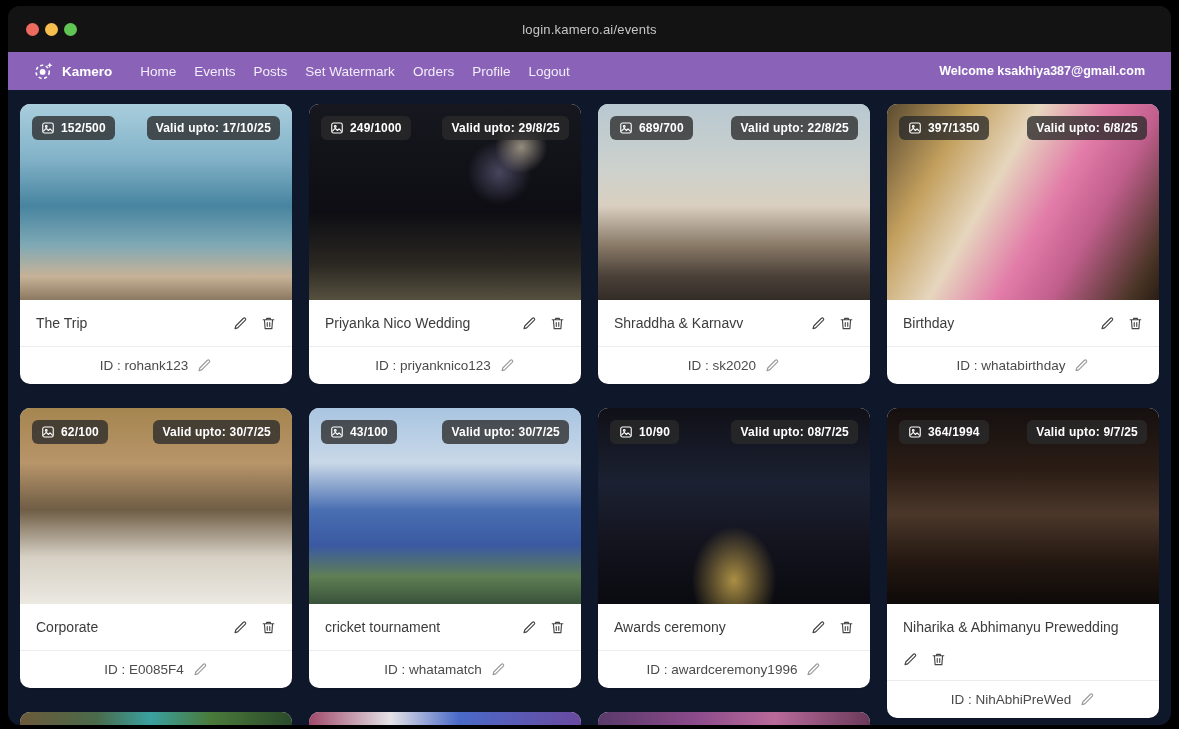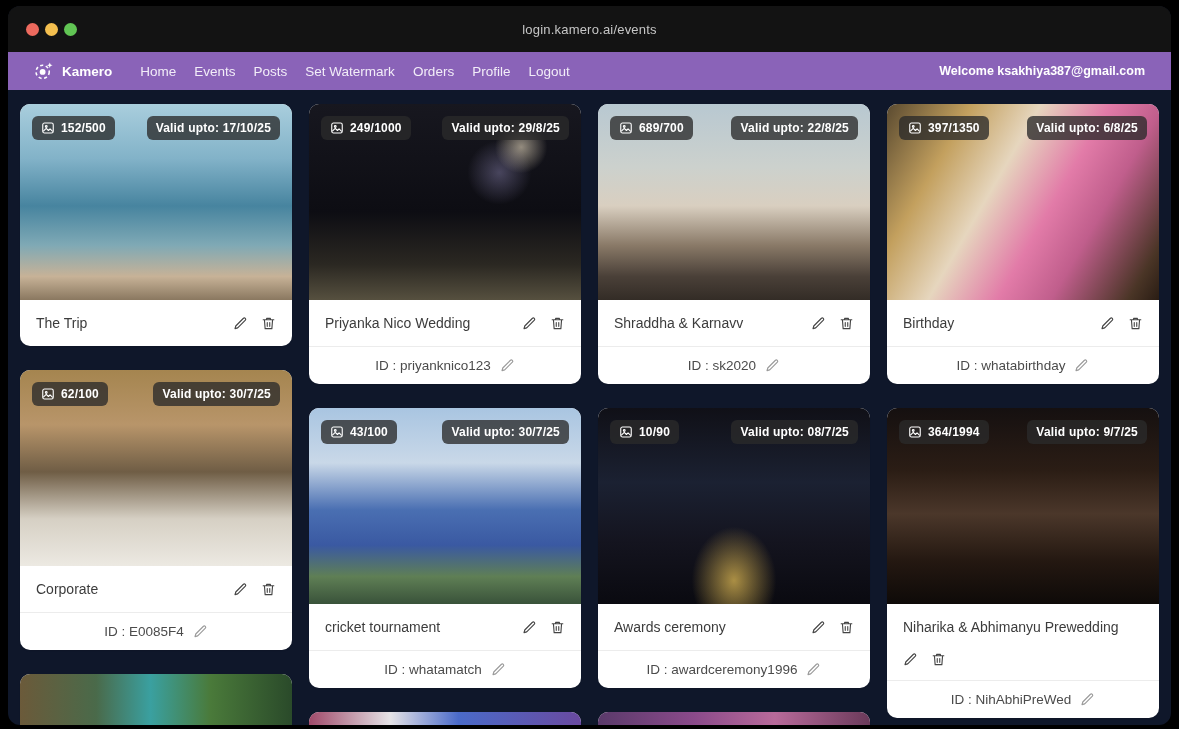--- a/index.html
+++ b/index.html
@@ -155,20 +155,28 @@
                     <path d="M16.7 3.6a2.2 2.2 0 0 1 3.1 3.1L7.5 19l-4.3 1.2L4.4 16 16.7 3.6z"></path>
                   </svg>
                 </span>
               <span class="icon-btn">
                   <svg viewBox="0 0 24 24" fill="none" stroke="currentColor" stroke-width="1.8" stroke-linecap="round" stroke-linejoin="round">
                     <path d="M3.5 6h17M9 6V3.8h6V6M5.5 6l1.1 14.2h10.8L18.5 6M10 10.5v6M14 10.5v6"></path>
                   </svg>
                 </span>
             </span>
           </div>
+          <div class="id-row">
+            <span class="ev-id">ID : rohank123</span>
+            <span class="icon-btn gray">
+                <svg viewBox="0 0 24 24" fill="none" stroke="currentColor" stroke-width="1.8" stroke-linecap="round" stroke-linejoin="round">
+                  <path d="M16.7 3.6a2.2 2.2 0 0 1 3.1 3.1L7.5 19l-4.3 1.2L4.4 16 16.7 3.6z"></path>
+                </svg>
+              </span>
+          </div>
         </div>
 
         <div class="card">
           <div class="card-img" style="background:linear-gradient(180deg,#a5854f 0%,#b8956a 28%,#6f5d45 52%,#d6d0c4 76%,#ece9e2 100%)">
             <div class="badge badge-left">
               <span>
                   <svg viewBox="0 0 24 24" fill="none" stroke="#fff" stroke-width="1.9" stroke-linecap="round" stroke-linejoin="round">
                     <rect x="3" y="3.5" width="18" height="17" rx="3"></rect>
                     <circle cx="9" cy="9.5" r="1.5"></circle>
                     <path d="M4.5 17l4.5-4.5 3.8 3.8 2.7-2.7 4 3.9"></path>

